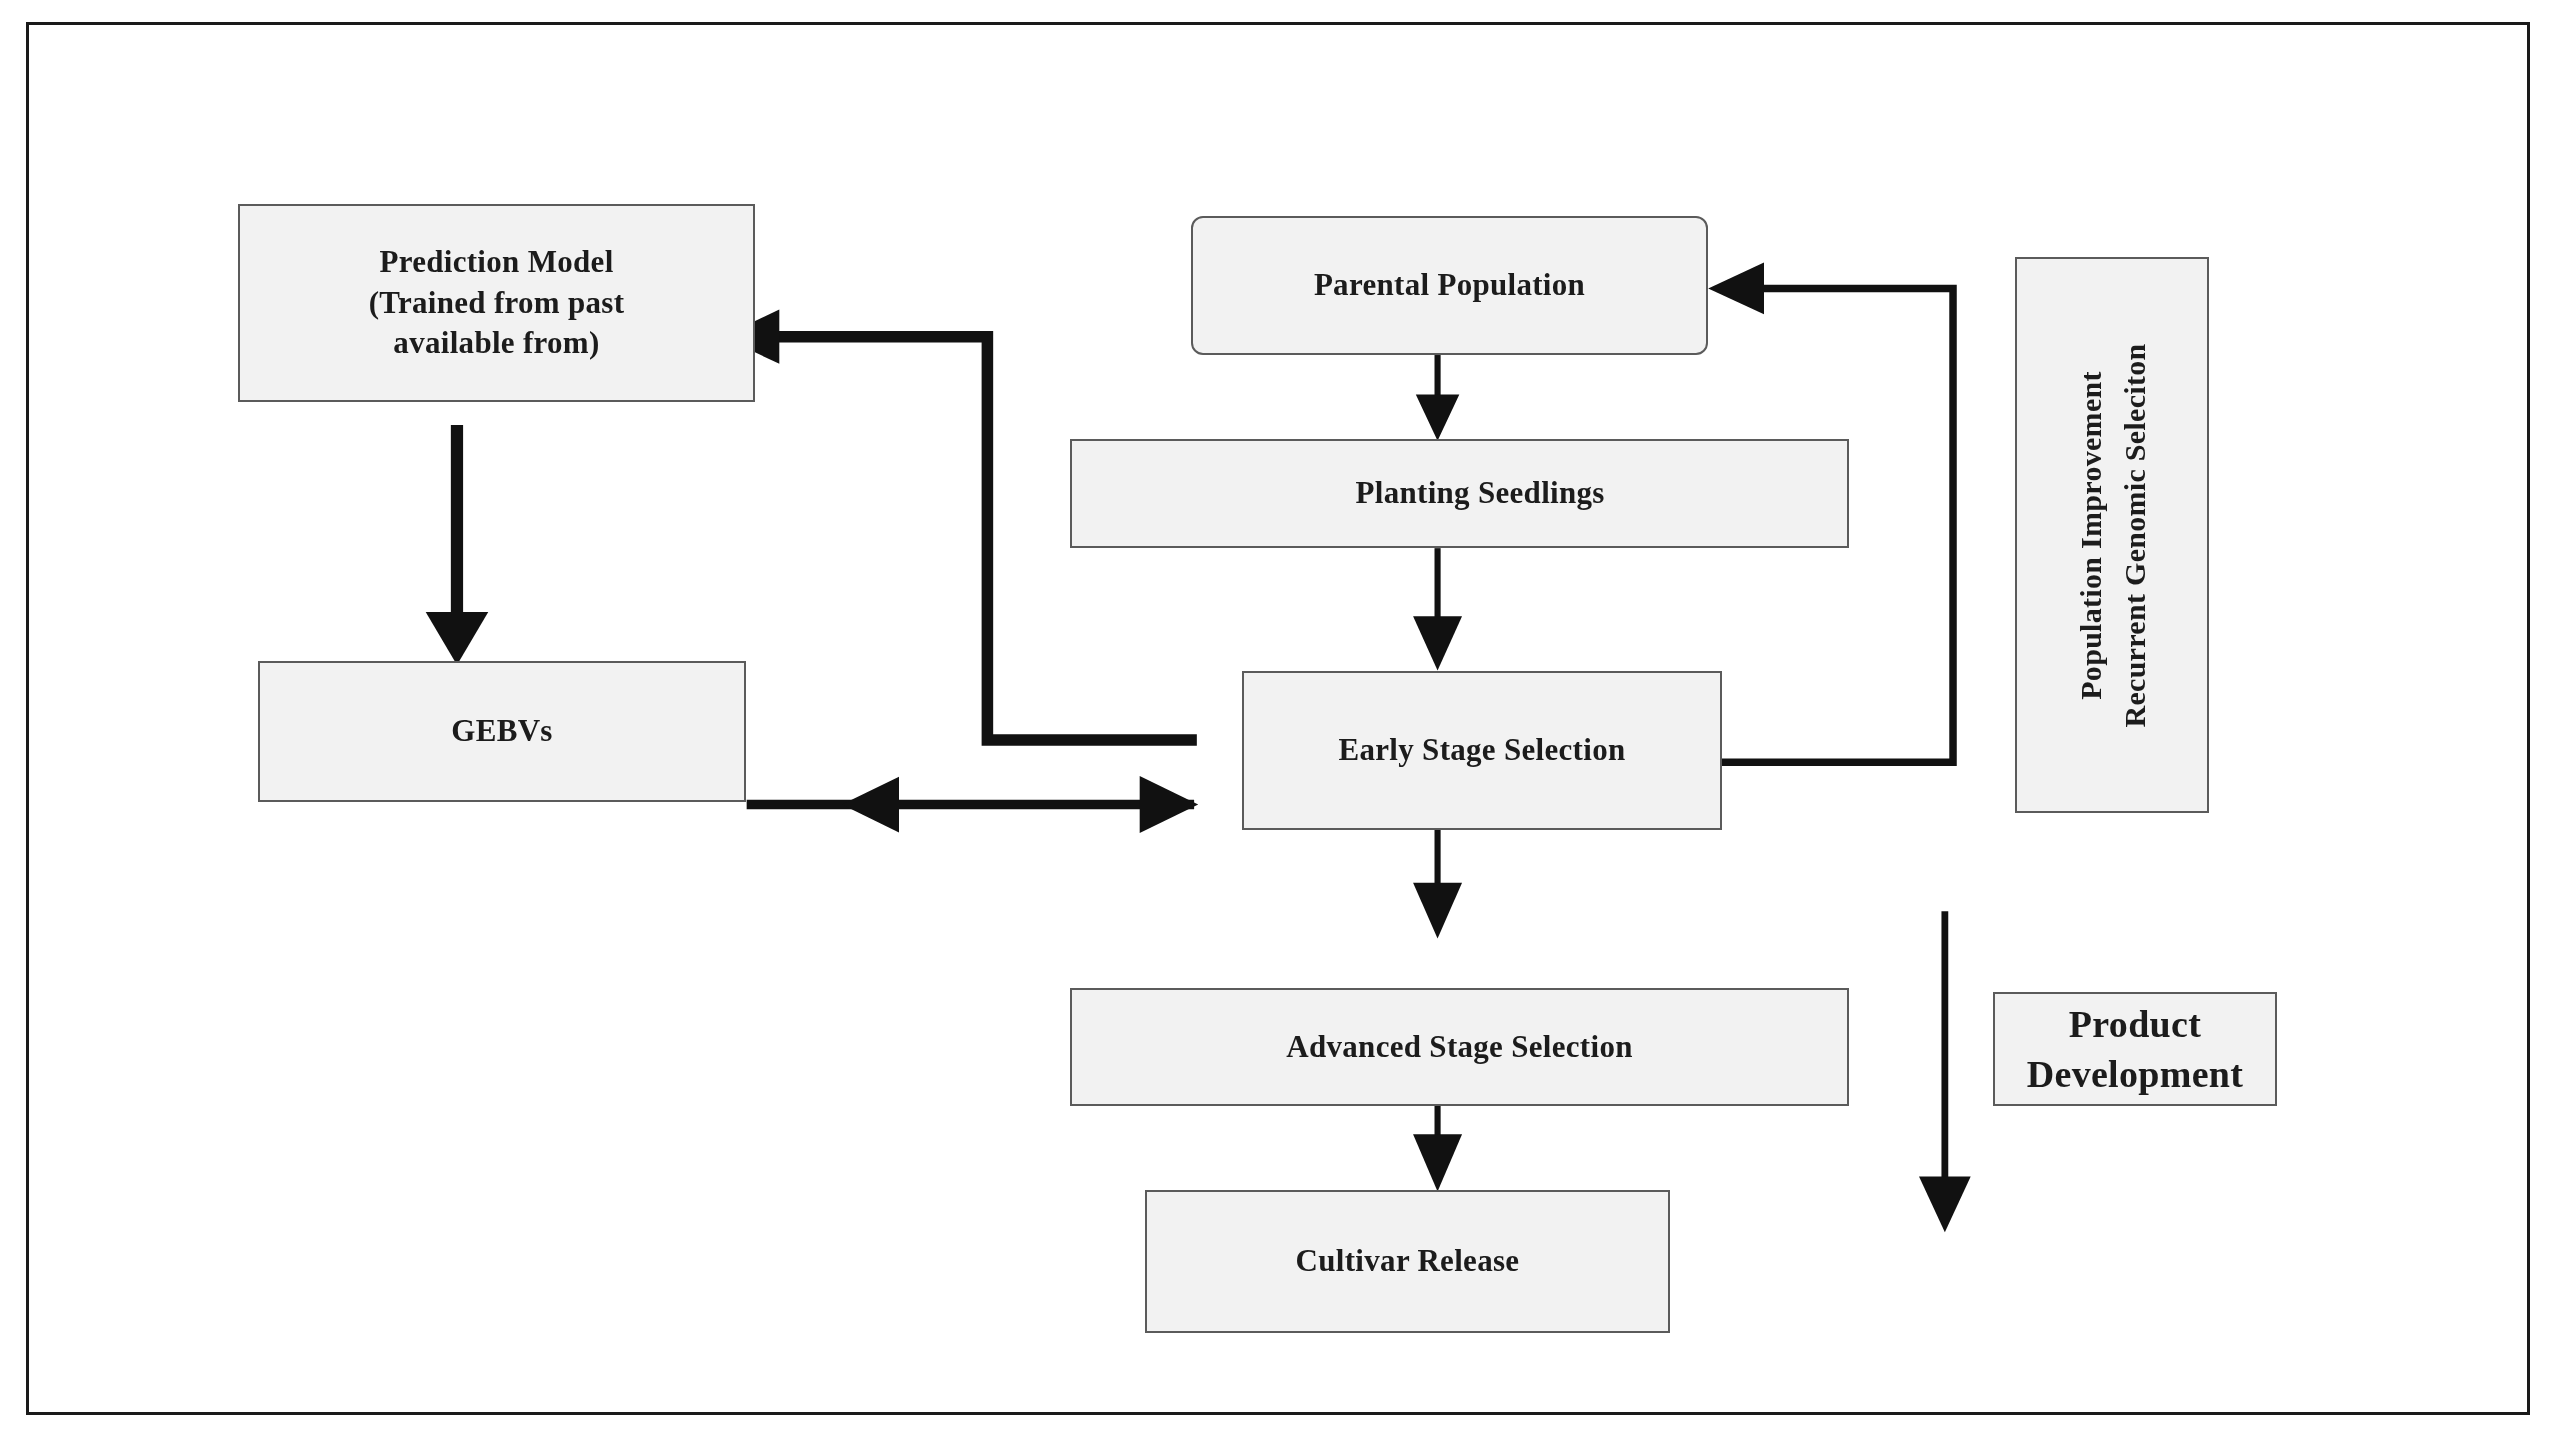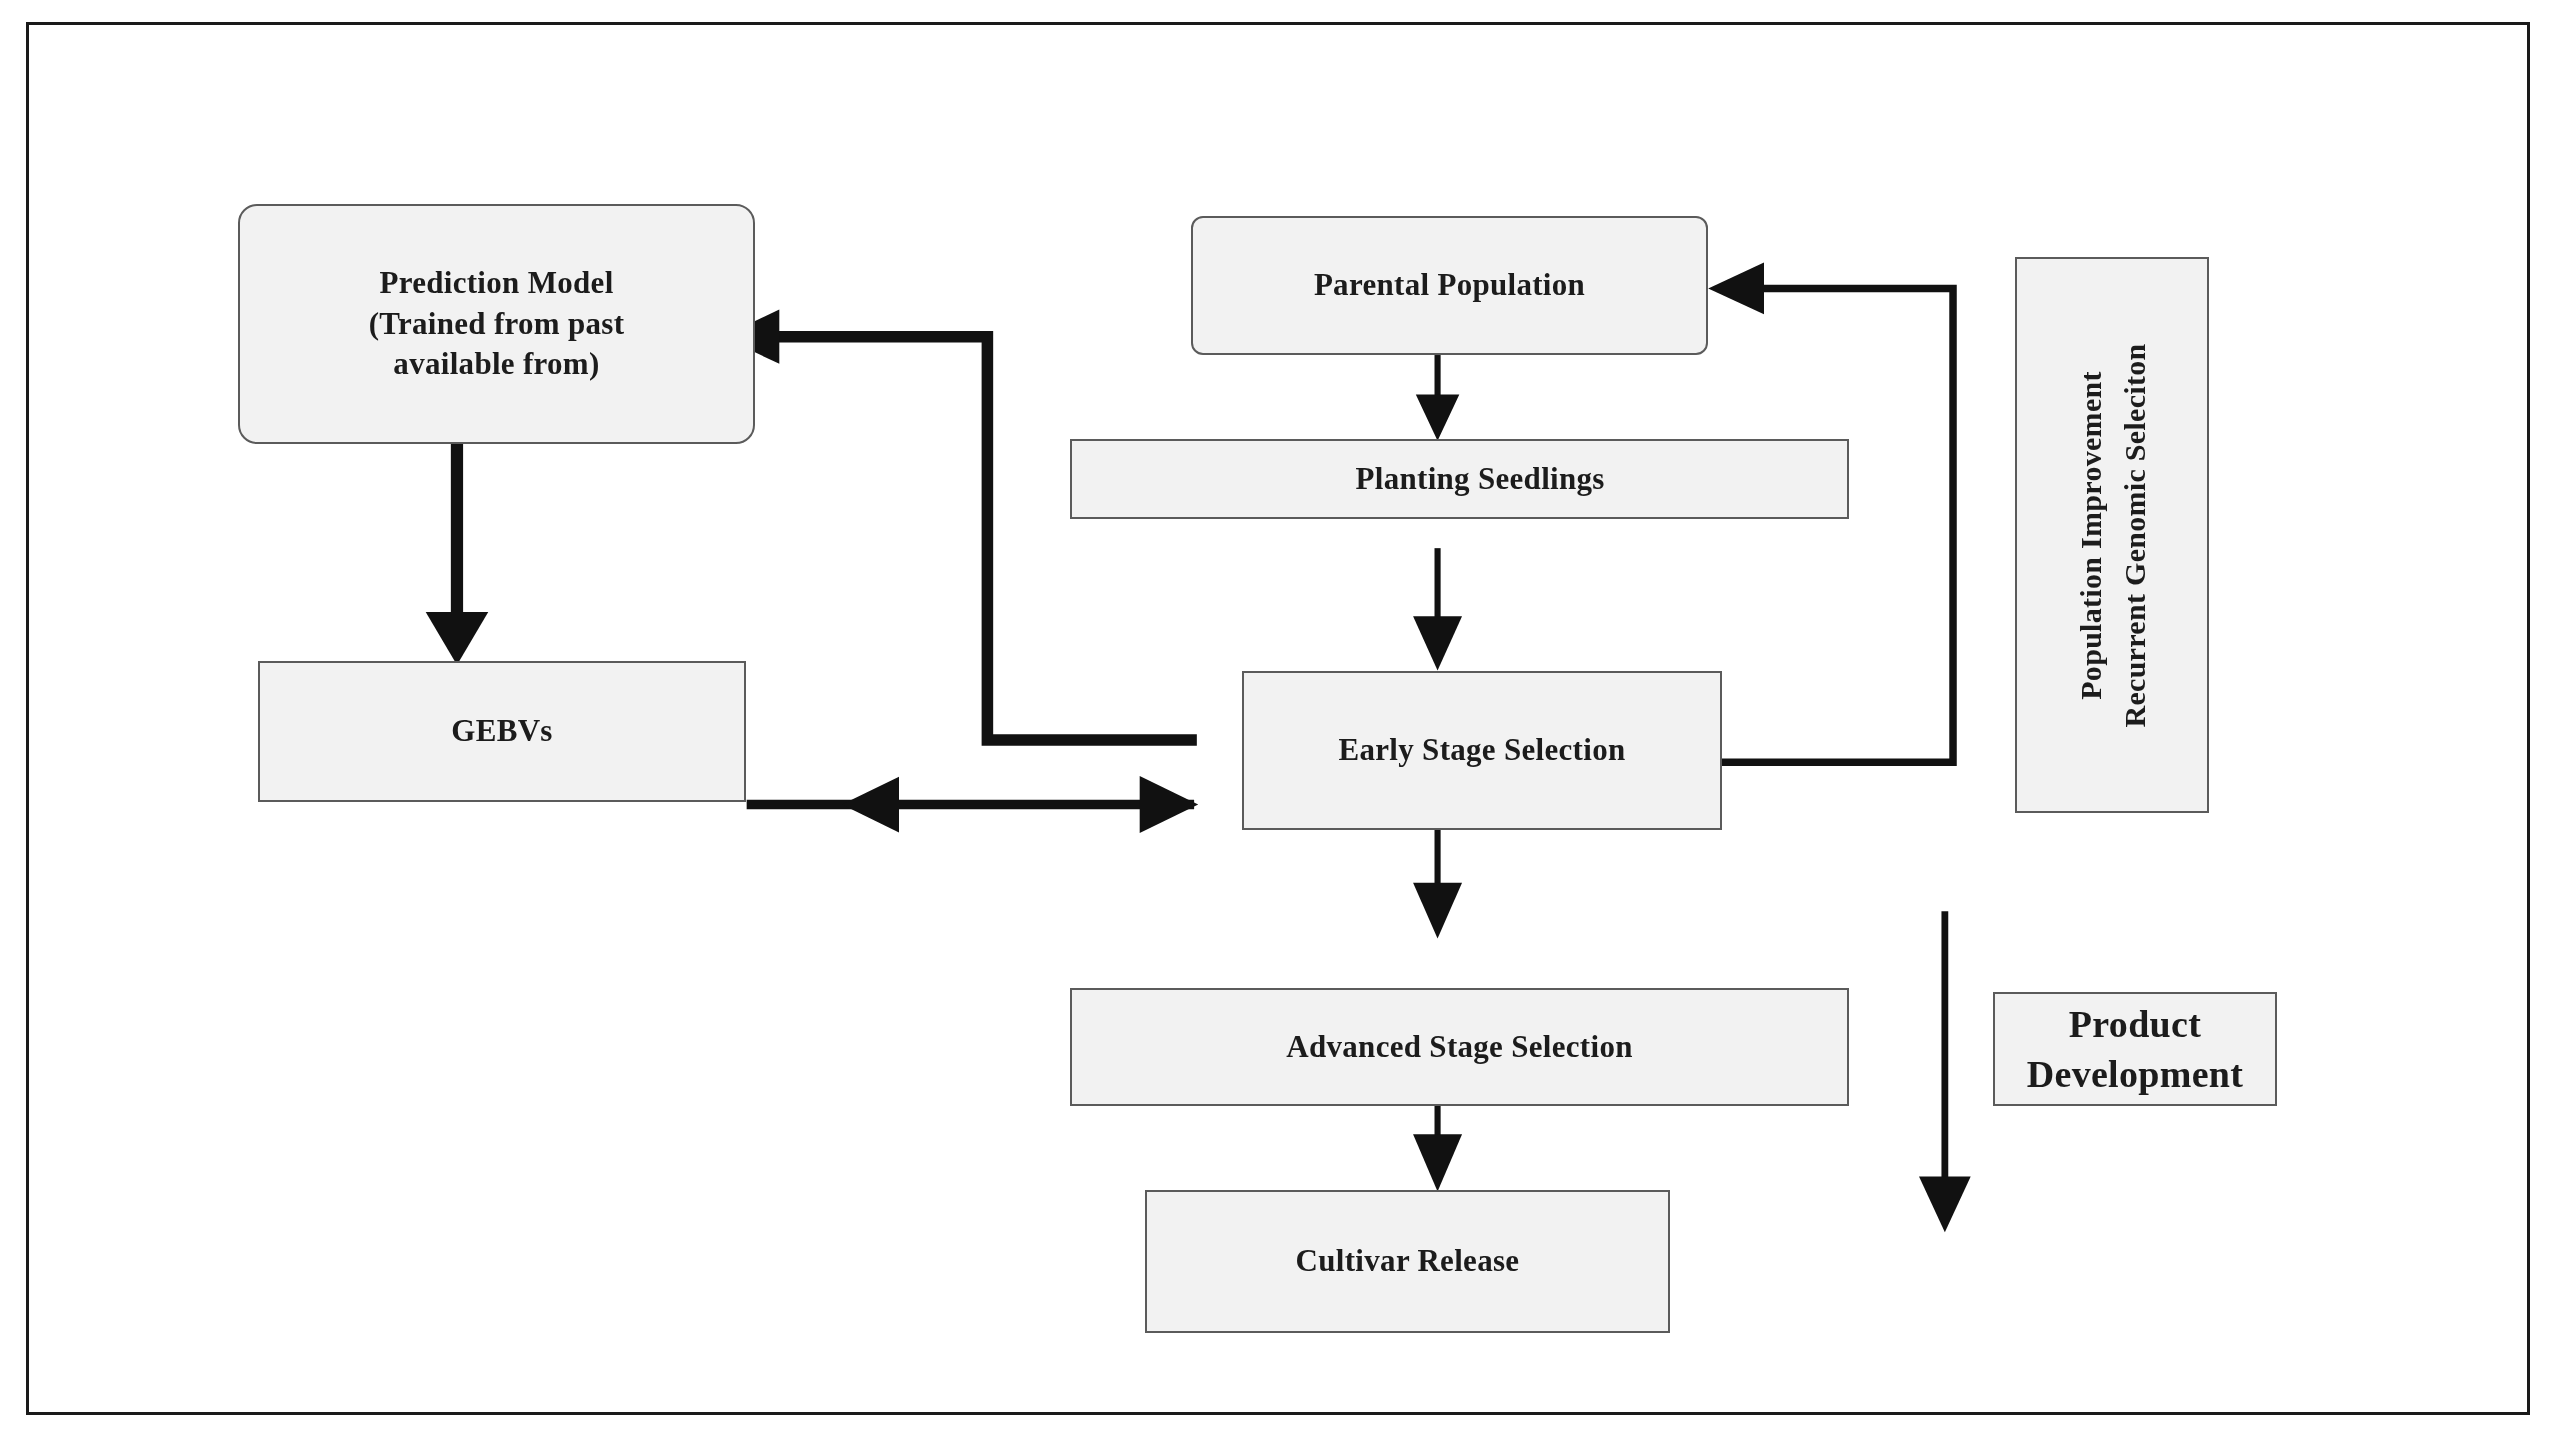--- a/index.html
+++ b/index.html
@@ -121,37 +121,37 @@
       <line x1="2114" y1="1556" x2="2114" y2="1690" stroke="#111111" stroke-width="9"></line>
       <polygon points="2114,1752 2078,1668 2150,1668" fill="#111111"></polygon>
     </g>
 
     <g>
       <line x1="2860" y1="1340" x2="2860" y2="1746" stroke="#111111" stroke-width="10"></line>
       <polygon points="2860,1812 2822,1730 2898,1730" fill="#111111"></polygon>
     </g>
   </svg>
 
-  <div class="node" style="left:238px; top:204px; width:517px; height:240px;border-radius:19px;">
+  <div class="node" style="left:238px; top:204px; width:517px; height:198px;">
     <span class="label">
       <span class="ln">Prediction Model</span>
       <span class="ln">(Trained from past</span>
       <span class="ln">available from)</span>
     </span>
   </div>
 
   <div class="node" style="left:258px; top:661px; width:488px; height:141px;">
     <span class="label ln">GEBVs</span>
   </div>
 
   <div class="node" style="left:1191px; top:216px; width:517px; height:139px;border-radius:12px;">
     <span class="label ln">Parental Population</span>
   </div>
 
-  <div class="node" style="left:1070px; top:439px; width:779px; height:80px;padding-left:48px;">
+  <div class="node" style="left:1070px; top:439px; width:779px; height:109px;padding-left:48px;">
     <span class="label ln">Planting Seedlings</span>
   </div>
 
   <div class="node" style="left:1197px; top:671px; width:480px; height:159px;margin-left:45px;">
     <span class="label ln">Early Stage Selection</span>
   </div>
 
   <div class="node" style="left:1070px; top:940px; width:779px; height:118px;margin-top:48px;">
     <span class="label ln">Advanced Stage Selection</span>
   </div>

